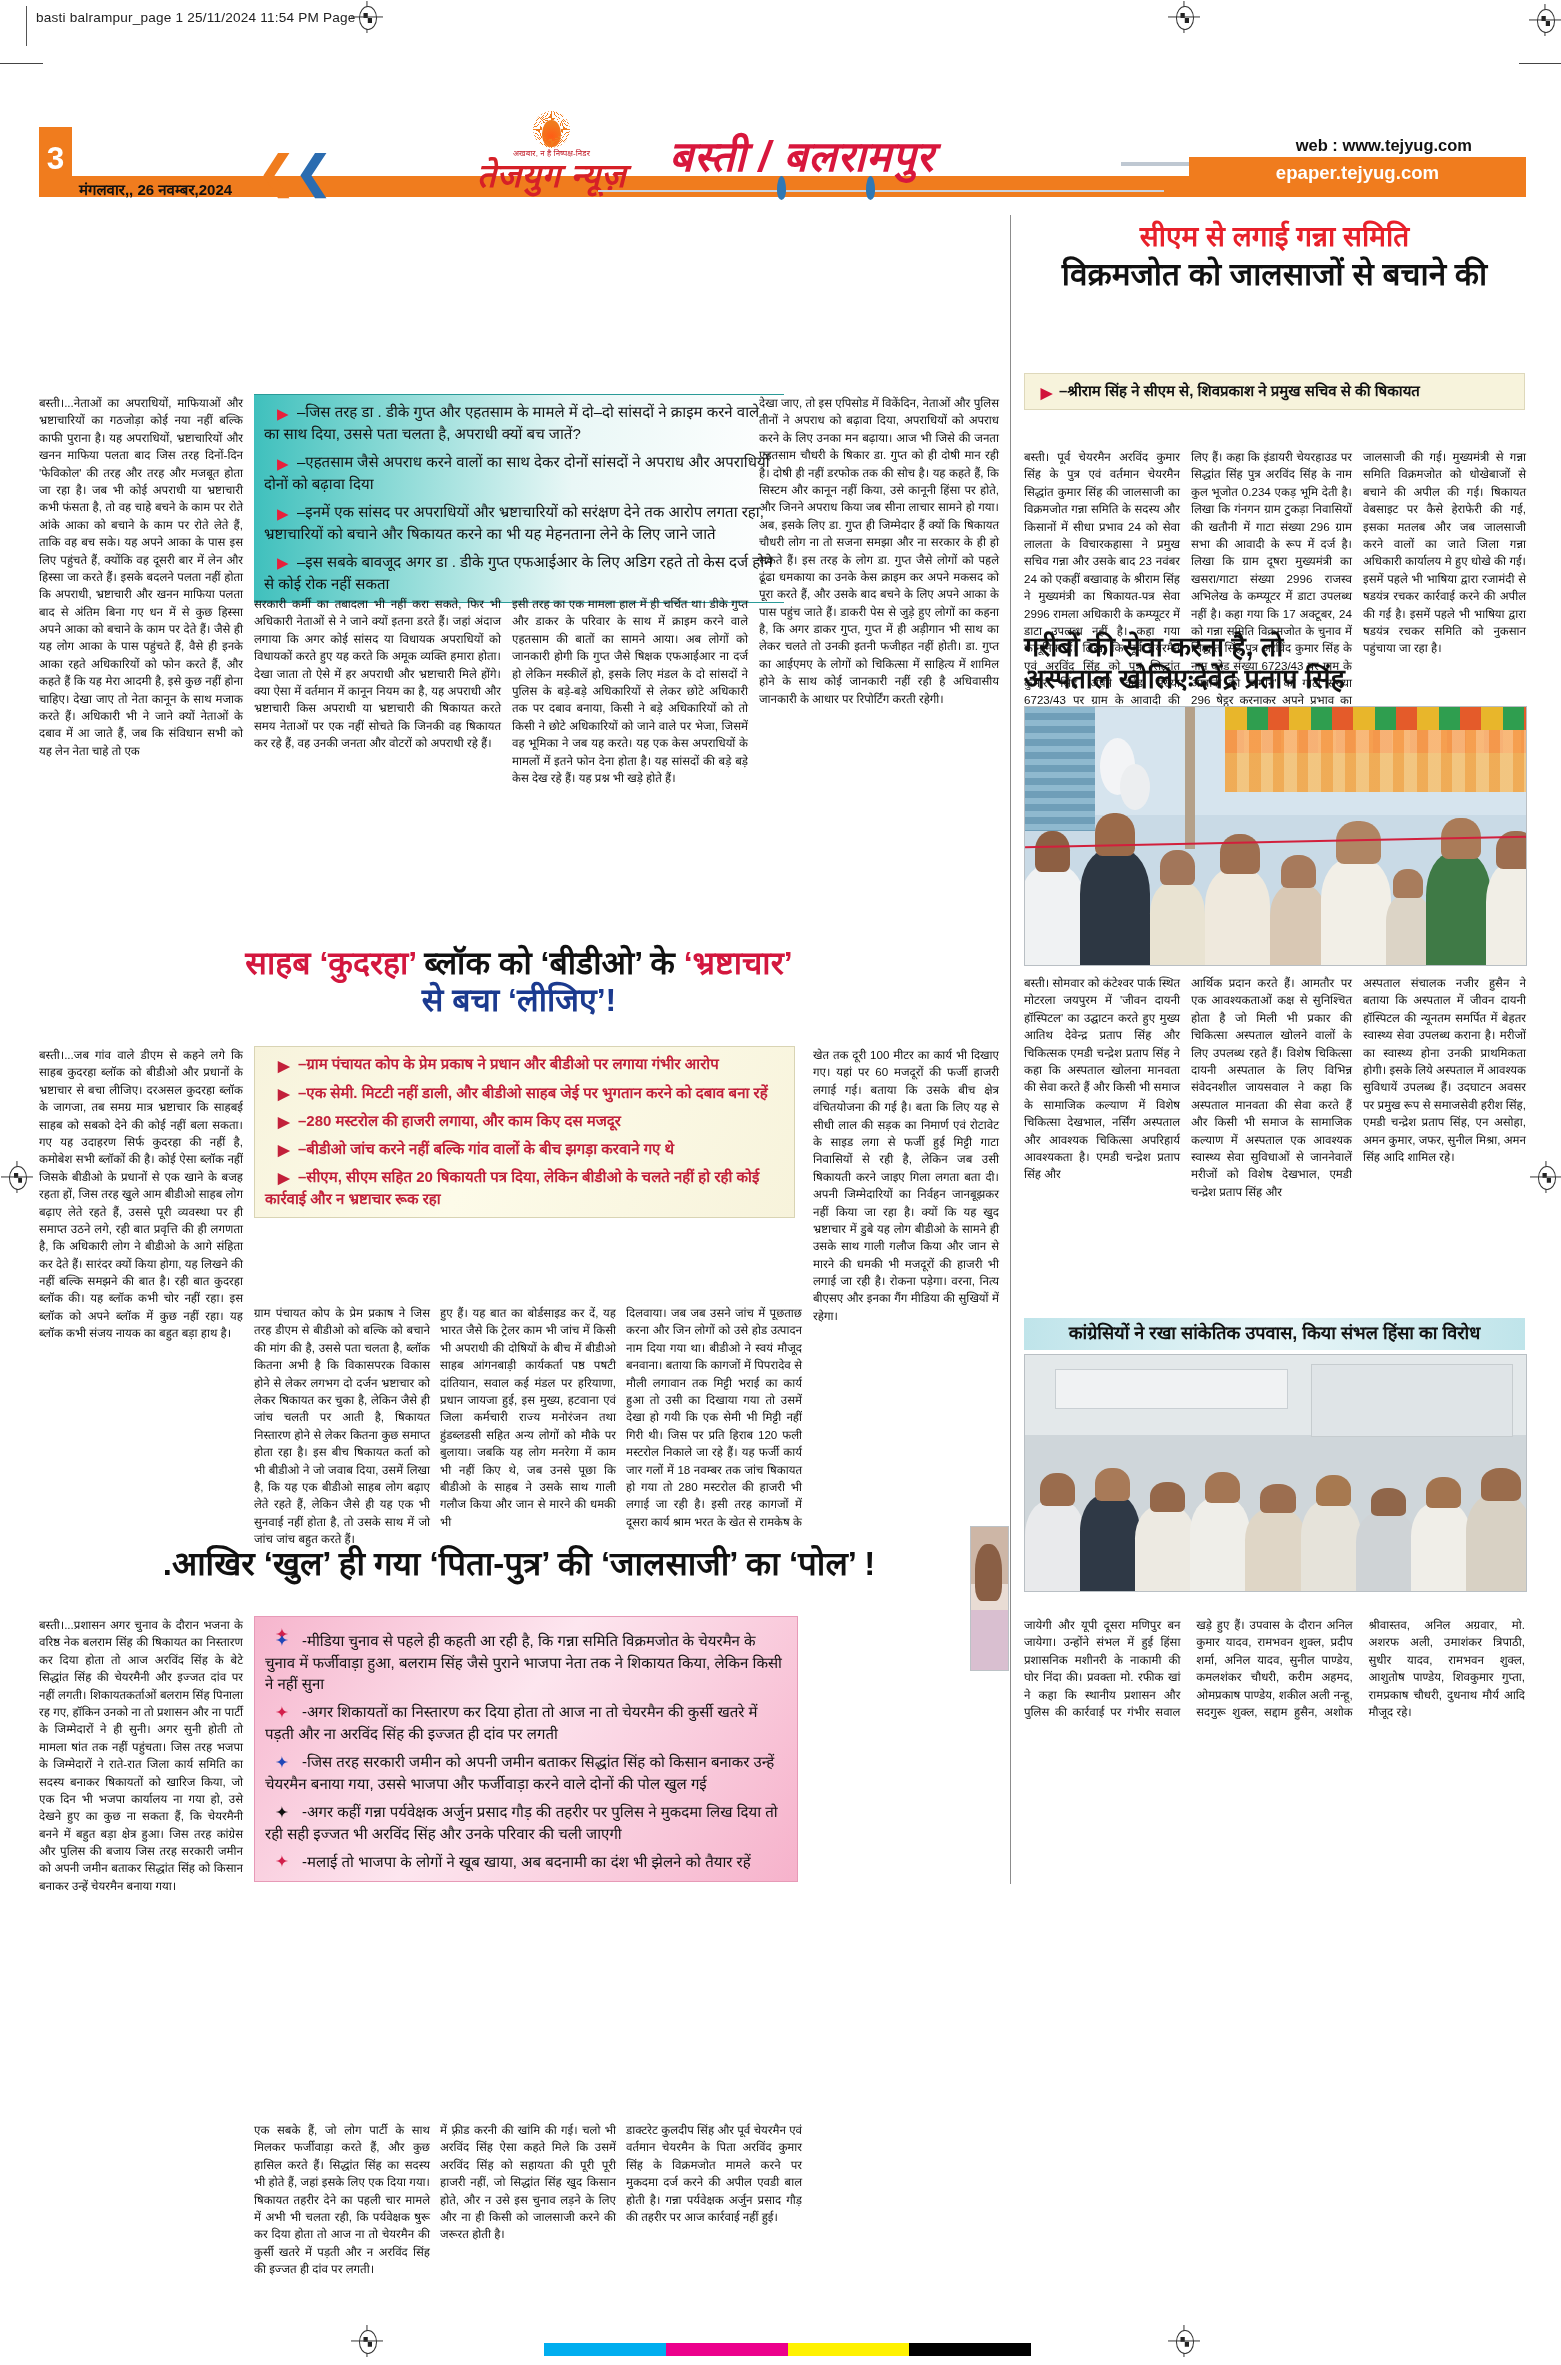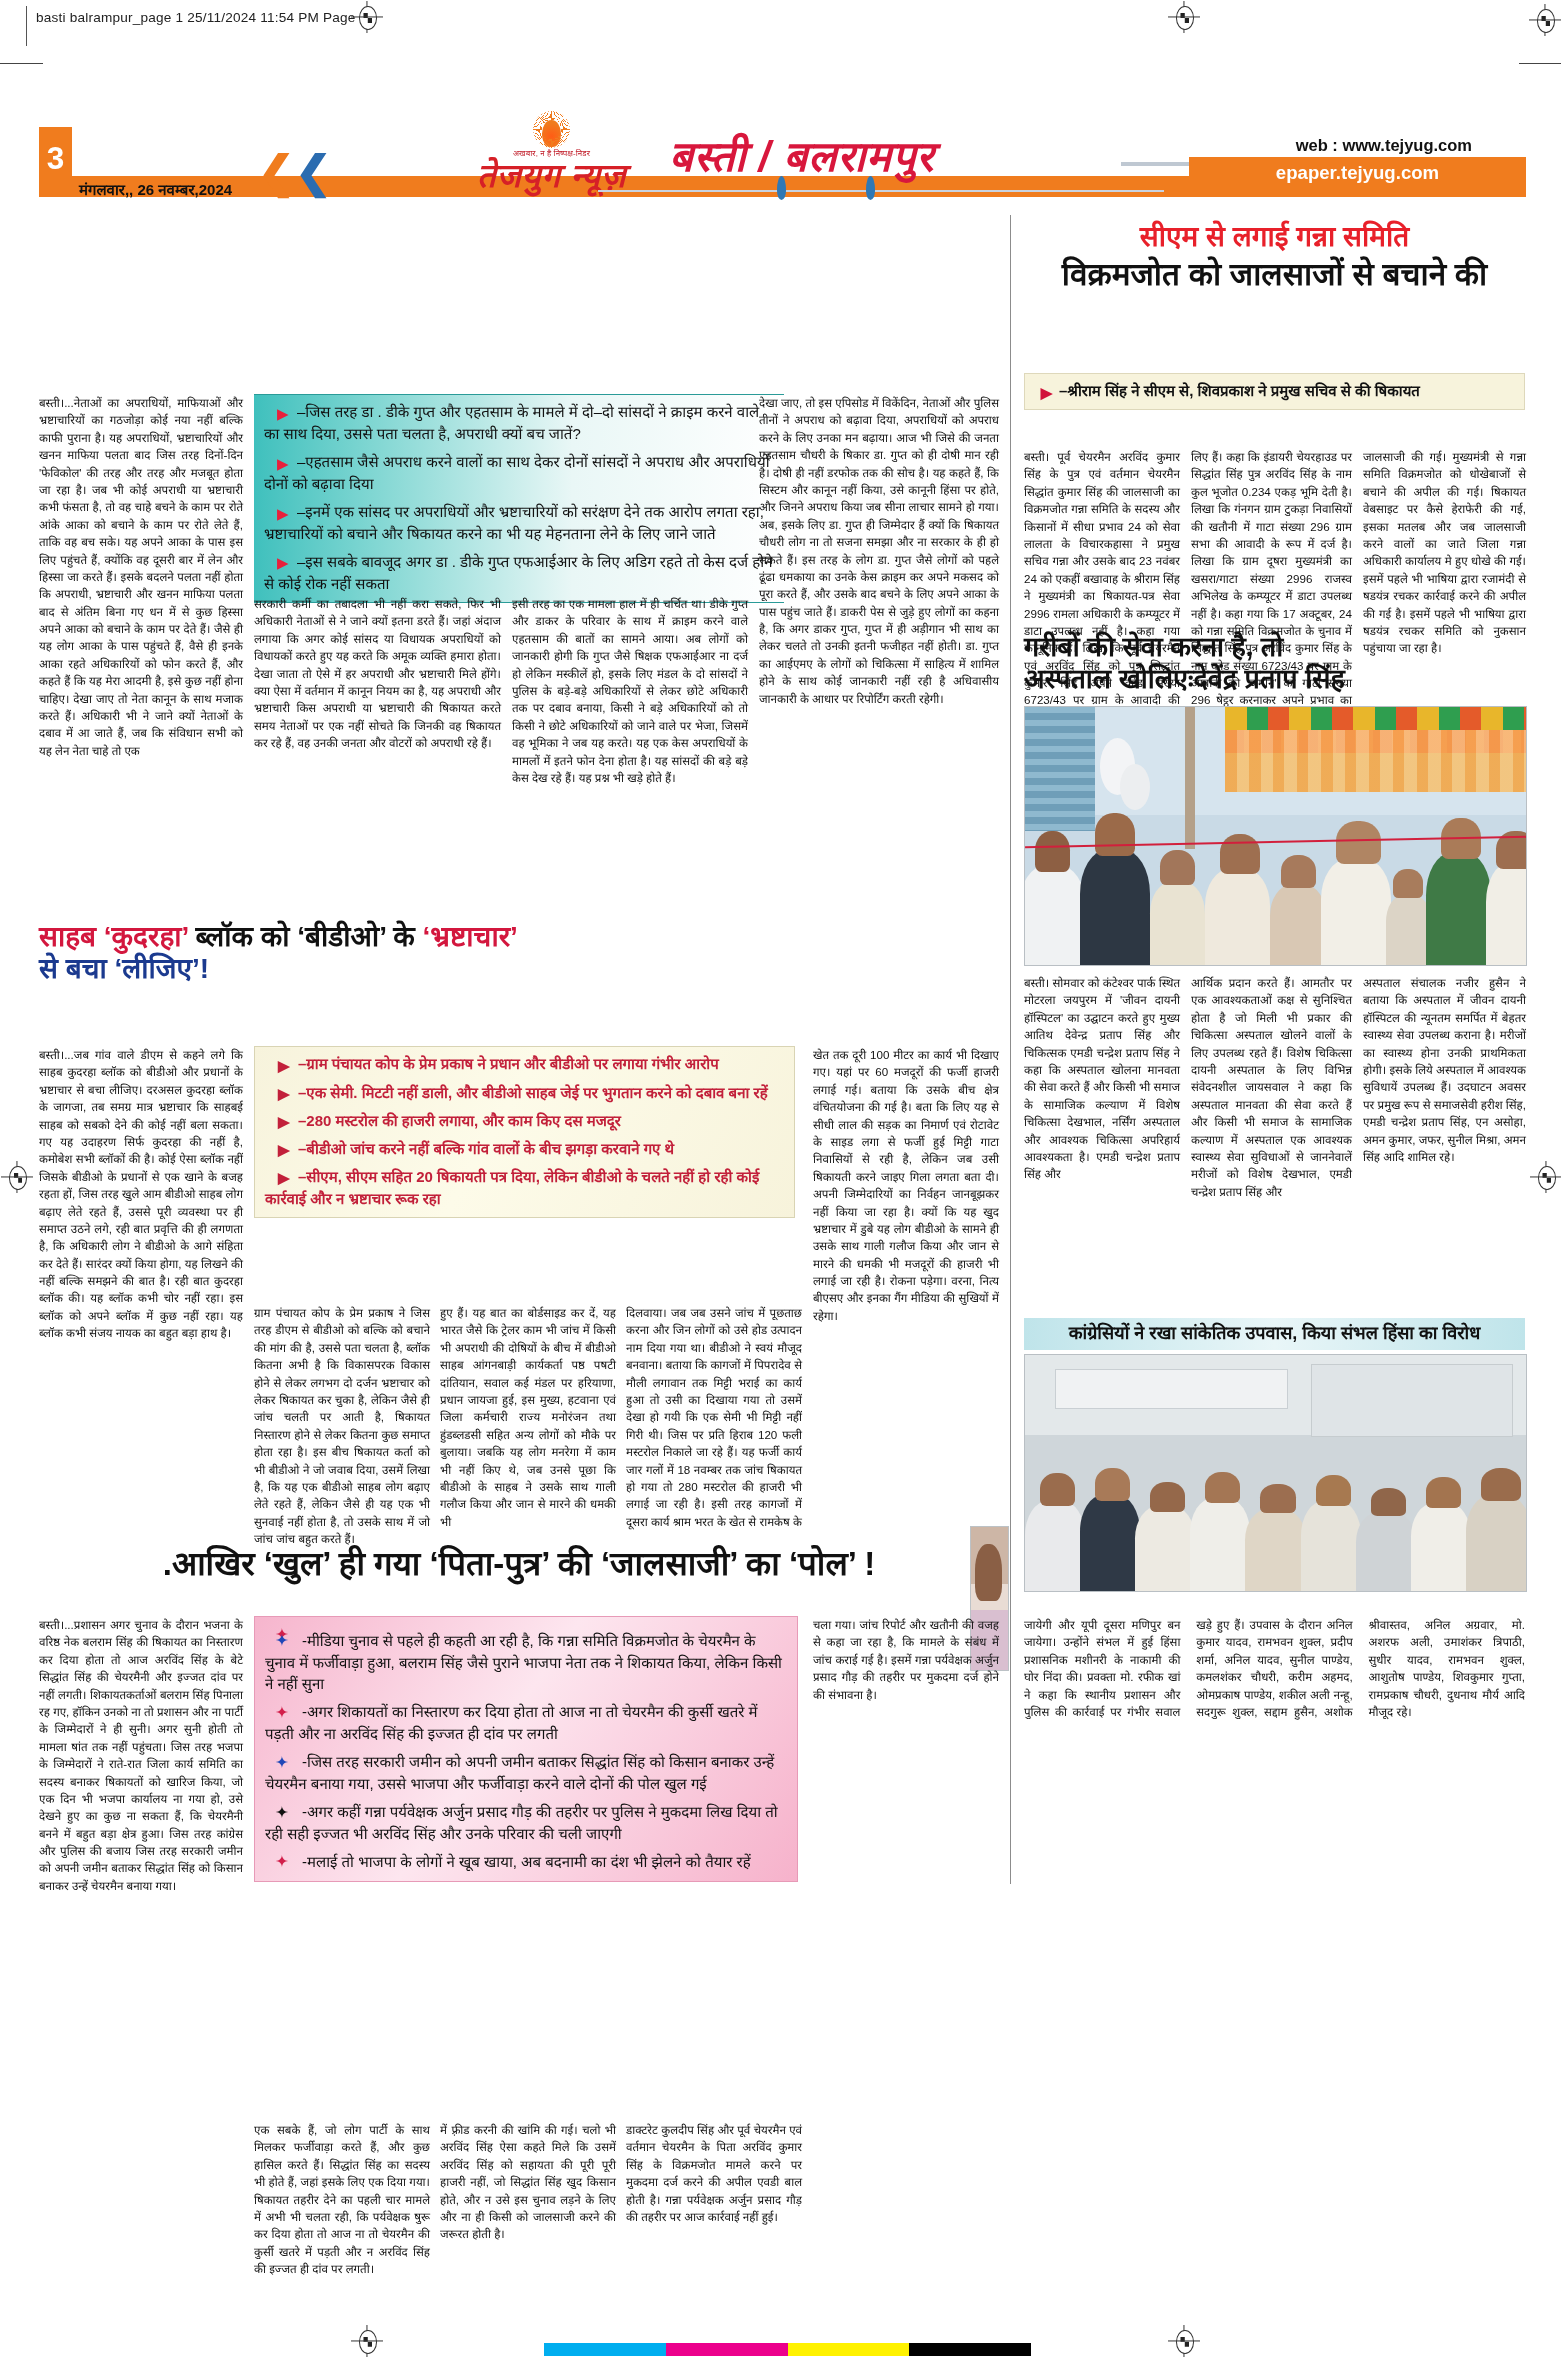--- a/index.html
+++ b/index.html
@@ -53,21 +53,21 @@
   
   .hl{font-weight:700;line-height:1.12;}
   .hl-main{position:absolute;left:0;top:7.2px;width:960px;text-align:center;font-size:41px;}
   .hl-main .l1{color:#111;}
   .hl-main .l2{color:#e8202a;}
 
   .hl-cm{position:absolute;left:985px;top:5.7px;width:501px;text-align:center;}
   .hl-cm .k{color:#e8202a;font-size:28px;font-weight:700;line-height:1.15;}
   .hl-cm .b{color:#111;font-size:31.5px;font-weight:700;line-height:1.15;margin-top:2.9px;}
 
-  .hl-kudarha{position:absolute;left:0;top:706px;width:960px;text-align:left;font-size:28px;line-height:1.16;}
+  .hl-kudarha{position:absolute;left:0;top:730px;width:960px;text-align:center;font-size:32px;line-height:1.16;}
   .hl-kudarha .r{color:#d3173e;} .hl-kudarha .k{color:#111;} .hl-kudarha .b{color:#1b3a8f;}
 
   .hl-garib{position:absolute;left:985px;top:416px;width:501px;font-size:27px;
      font-weight:700;color:#111;line-height:1.2;}
 
   .hl-pita{position:absolute;left:0;top:1331px;width:960px;text-align:center;font-size:33px;font-weight:700;color:#111;}
 
   
   .callout{position:absolute;box-sizing:border-box;padding:6.4px 10px 7.9px 10px;}
   .callout p{margin:0 0 6.4px 0;line-height:1.45;text-indent:33px;position:relative;}
@@ -320,21 +320,20 @@
     <p><span class="bul" style="color:#d21f4b;">✦</span><span>-अगर शिकायतों का निस्तारण कर दिया होता तो आज ना तो चेयरमैन की कुर्सी खतरे में पड़ती और ना अरविंद सिंह की इज्जत ही दांव पर लगती</span></p>
     <p><span class="bul" style="color:#1f47b8;">✦</span><span>-जिस तरह सरकारी जमीन को अपनी जमीन बताकर सिद्धांत सिंह को किसान बनाकर उन्हें चेयरमैन बनाया गया, उससे भाजपा और फर्जीवाड़ा करने वाले दोनों की पोल खुल गई</span></p>
     <p><span class="bul" style="color:#111;">✦</span><span>-अगर कहीं गन्ना पर्यवेक्षक अर्जुन प्रसाद गौड़ की तहरीर पर पुलिस ने मुकदमा लिख दिया तो रही सही इज्जत भी अरविंद सिंह और उनके परिवार की चली जाएगी</span></p>
     <p><span class="bul" style="color:#d21f4b;">✦</span><span>-मलाई तो भाजपा के लोगों ने खूब खाया, अब बदनामी का दंश भी झेलने को तैयार रहें</span></p>
   </div>
 
   <div class="bodycol" style="left:0;top:1401px;width:204px;height:688px;">बस्ती।...प्रशासन अगर चुनाव के दौरान भजना के वरिष्ठ नेक बलराम सिंह की षिकायत का निस्तारण कर दिया होता तो आज अरविंद सिंह के बेटे सिद्धांत सिंह की चेयरमैनी और इज्जत दांव पर नहीं लगती। शिकायतकर्ताओं बलराम सिंह पिनाला रह गए, हॉकिन उनको ना तो प्रशासन और ना पार्टी के जिम्मेदारों ने ही सुनी। अगर सुनी होती तो मामला षांत तक नहीं पहुंचता। जिस तरह भजपा के जिम्मेदारों ने राते-रात जिला कार्य समिति का सदस्य बनाकर षिकायतों को खारिज किया, जो एक दिन भी भजपा कार्यालय ना गया हो, उसे देखने हुए का कुछ ना सकता हैं, कि चेयरमैनी बनने में बहुत बड़ा क्षेत्र हुआ। जिस तरह कांग्रेस और पुलिस की बजाय जिस तरह सरकारी जमीन को अपनी जमीन बताकर सिद्धांत सिंह को किसान बनाकर उन्हें चेयरमैन बनाया गया।</div>
   <div class="bodycol" style="left:215px;top:1906px;width:176px;height:183px;">एक सबके हैं, जो लोग पार्टी के साथ मिलकर फर्जीवाड़ा करते हैं, और कुछ हासिल करते हैं। सिद्धांत सिंह का सदस्य भी होते हैं, जहां इसके लिए एक दिया गया। षिकायत तहरीर देने का पहली चार मामले में अभी भी चलता रही, कि पर्यवेक्षक षुरू कर दिया होता तो आज ना तो चेयरमैन की कुर्सी खतरे में पड़ती और न अरविंद सिंह की इज्जत ही दांव पर लगती।</div>
   <div class="bodycol" style="left:401px;top:1906px;width:176px;height:183px;">में फ़्रीड करनी की खांमि की गई। चलो भी अरविंद सिंह ऐसा कहते मिले कि उसमें अरविंद सिंह को सहायता की पूरी पूरी हाजरी नहीं, जो सिद्धांत सिंह खुद किसान होते, और न उसे इस चुनाव लड़ने के लिए और ना ही किसी को जालसाजी करने की जरूरत होती है।</div>
   <div class="bodycol" style="left:587px;top:1906px;width:176px;height:183px;">डाक्टरेट कुलदीप सिंह और पूर्व चेयरमैन एवं वर्तमान चेयरमैन के पिता अरविंद कुमार सिंह के विक्रमजोत मामले करने पर मुकदमा दर्ज करने की अपील एवडी बाल होती है। गन्ना पर्यवेक्षक अर्जुन प्रसाद गौड़ की तहरीर पर आज कार्रवाई नहीं हुई।</div>
-  <div class="bodycol" style="left:774px;top:1401px;width:186px;height:688px;">चला गया। जांच रिपोर्ट और खतौनी की वजह से कहा जा रहा है, कि मामले के संबंध में जांच कराई गई है। इसमें गन्ना पर्यवेक्षक अर्जुन प्रसाद गौड़ की तहरीर पर मुकदमा दर्ज होने की संभावना है।</div>
   <div class="bodycol" style="left:985px;top:1401px;width:501px;height:688px;column-count:3;column-gap:15.8px;">जायेगी और यूपी दूसरा मणिपुर बन जायेगा। उन्होंने संभल में हुई हिंसा प्रशासनिक मशीनरी के नाकामी की घोर निंदा की। प्रवक्ता मो. रफीक खां ने कहा कि स्थानीय प्रशासन और पुलिस की कार्रवाई पर गंभीर सवाल खड़े हुए हैं। उपवास के दौरान अनिल कुमार यादव, रामभवन शुक्ल, प्रदीप शर्मा, अनिल यादव, सुनील पाण्डेय, कमलशंकर चौधरी, करीम अहमद, ओमप्रकाष पाण्डेय, शकील अली नन्हू, सदगुरू शुक्ल, सद्दाम हुसैन, अशोक श्रीवास्तव, अनिल अग्रवार, मो. अशरफ अली, उमाशंकर त्रिपाठी, सुधीर यादव, रामभवन शुक्ल, आशुतोष पाण्डेय, शिवकुमार गुप्ता, रामप्रकाष चौधरी, दुधनाथ मौर्य आदि मौजूद रहे।</div>
 
 </div>
 
 <div class="cmyk">
   <div style="background:#00aeef;"></div>
   <div style="background:#ec008c;"></div>
   <div style="background:#fff200;"></div>
   <div style="background:#000000;"></div>
 </div>

